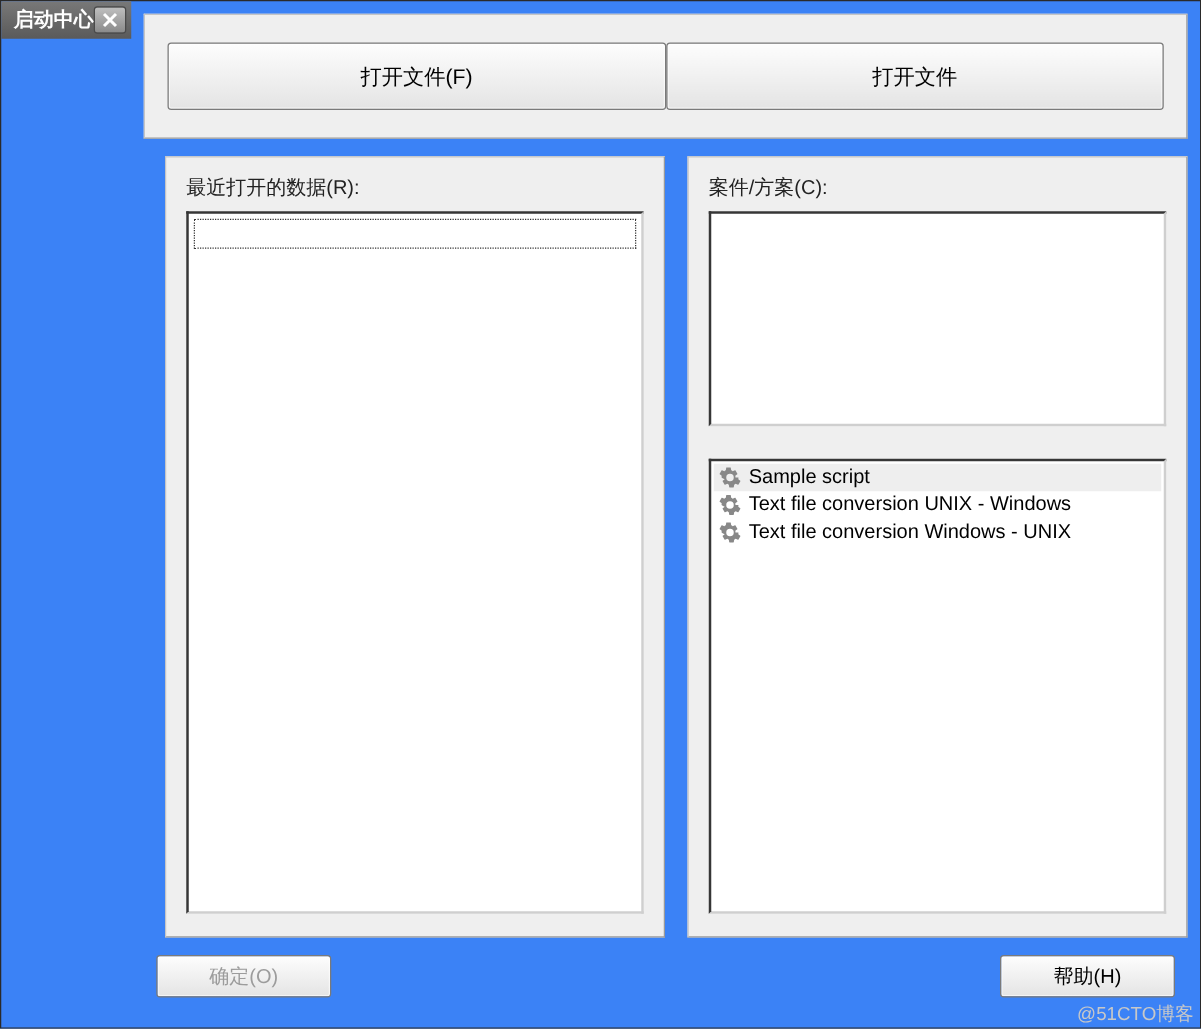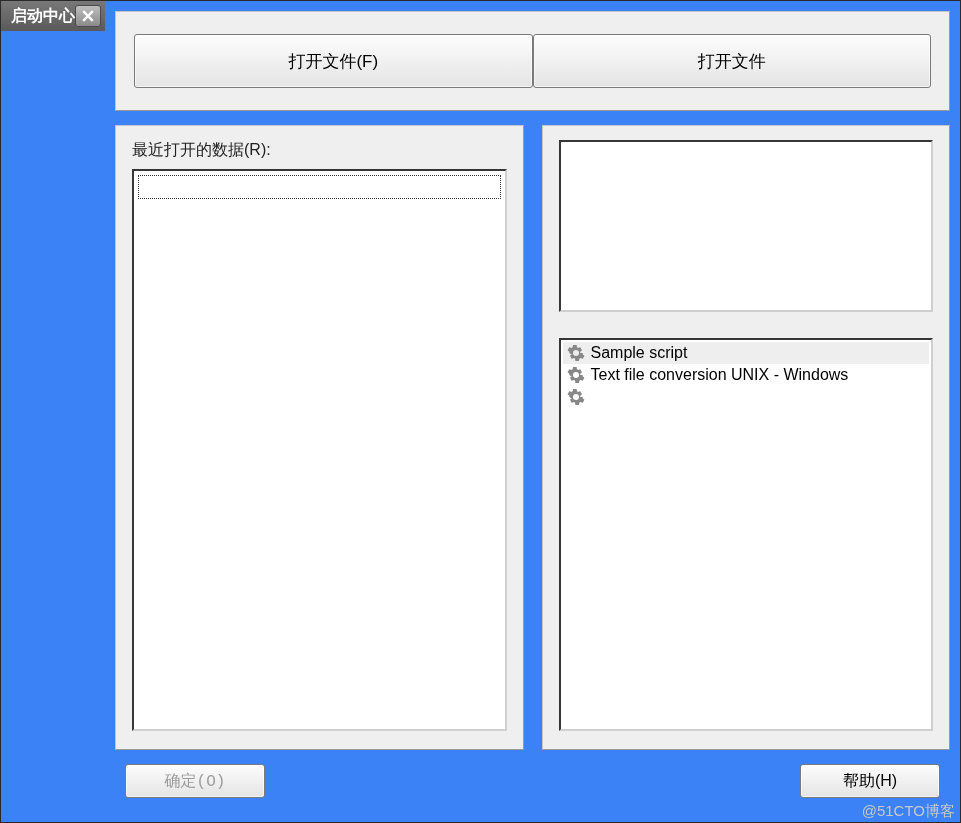--- a/index.html
+++ b/index.html
@@ -77,20 +77,21 @@
     font-size: 17px;
     font-family: inherit;
     cursor: pointer;
     box-shadow: inset 0 0 0 1px rgba(255,255,255,0.6);
   }
   .columns {
     flex: 1;
     display: flex;
     gap: 18px;
     min-height: 0;
+    margin-left: 17px;
   }
   .col {
     flex: 1;
     padding: 14px 16px 18px 16px;
     display: flex;
     flex-direction: column;
     gap: 6px;
     min-height: 0;
   }
   .section-label {
@@ -137,21 +138,20 @@
     width: 18px; height: 18px; flex-shrink: 0;
   }
   .footer {
     display: flex;
     justify-content: space-between;
     padding: 0 10px 14px 10px;
   }
   .footer-left {
     display: flex;
     gap: 26px;
-    font-family: Liberation Mono, monospace;
   }
   .dlg-btn {
     width: 140px;
     height: 34px;
     background: linear-gradient(to bottom, #fdfdfd, #e4e4e4);
     border: 1px solid #7a7a7a;
     border-radius: 3px;
     font-size: 16px;
     font-family: inherit;
     cursor: pointer;
@@ -195,20 +195,21 @@
     <div class="columns">
 
       <div class="panel col">
         <div class="section-label">最近打开的数据(R):</div>
         <div class="listbox recent-box">
           <div class="recent-placeholder"></div>
         </div>
       </div>
 
       <div class="panel col">
+        <div class="section-label">案件/方案(C):</div>
         <div class="listbox cases-box"></div>
 
         <div style="height:14px"></div>
 
         <div class="listbox scripts-box" id="scripts-list">
             <div class="script-item selected">
               <svg class="gear-icon" viewBox="0 0 24 24">
                 <path fill="#888" d="M12 8a4 4 0 100 8 4 4 0 000-8zm9 4c0 .6-.05 1.2-.15 1.77l2.1 1.64c.19.15.24.42.12.64l-2 3.46c-.12.22-.38.3-.6.22l-2.48-1a7.9 7.9 0 01-1.53.89l-.38 2.64c-.04.24-.24.41-.48.41h-4c-.24 0-.44-.17-.48-.41l-.38-2.64a7.9 7.9 0 01-1.53-.89l-2.48 1c-.22.08-.48 0-.6-.22l-2-3.46a.49.49 0 01.12-.64l2.1-1.64A8.3 8.3 0 013 12c0-.6.05-1.2.15-1.77L1.05 8.6a.49.49 0 01-.12-.64l2-3.46c.12-.22.38-.3.6-.22l2.48 1c.47-.36.98-.66 1.53-.89l.38-2.64c.04-.24.24-.41.48-.41h4c.24 0 .44.17.48.41l.38 2.64c.55.23 1.06.53 1.53.89l2.48-1c.22-.08.48 0 .6.22l2 3.46c.12.22.07.49-.12.64l-2.1 1.64c.1.57.15 1.17.15 1.77z"></path>
               </svg>
               <span>Sample script</span>
@@ -216,20 +217,21 @@
             <div class="script-item">
               <svg class="gear-icon" viewBox="0 0 24 24">
                 <path fill="#888" d="M12 8a4 4 0 100 8 4 4 0 000-8zm9 4c0 .6-.05 1.2-.15 1.77l2.1 1.64c.19.15.24.42.12.64l-2 3.46c-.12.22-.38.3-.6.22l-2.48-1a7.9 7.9 0 01-1.53.89l-.38 2.64c-.04.24-.24.41-.48.41h-4c-.24 0-.44-.17-.48-.41l-.38-2.64a7.9 7.9 0 01-1.53-.89l-2.48 1c-.22.08-.48 0-.6-.22l-2-3.46a.49.49 0 01.12-.64l2.1-1.64A8.3 8.3 0 013 12c0-.6.05-1.2.15-1.77L1.05 8.6a.49.49 0 01-.12-.64l2-3.46c.12-.22.38-.3.6-.22l2.48 1c.47-.36.98-.66 1.53-.89l.38-2.64c.04-.24.24-.41.48-.41h4c.24 0 .44.17.48.41l.38 2.64c.55.23 1.06.53 1.53.89l2.48-1c.22-.08.48 0 .6.22l2 3.46c.12.22.07.49-.12.64l-2.1 1.64c.1.57.15 1.17.15 1.77z"></path>
               </svg>
               <span>Text file conversion UNIX - Windows</span>
             </div>
             <div class="script-item">
               <svg class="gear-icon" viewBox="0 0 24 24">
                 <path fill="#888" d="M12 8a4 4 0 100 8 4 4 0 000-8zm9 4c0 .6-.05 1.2-.15 1.77l2.1 1.64c.19.15.24.42.12.64l-2 3.46c-.12.22-.38.3-.6.22l-2.48-1a7.9 7.9 0 01-1.53.89l-.38 2.64c-.04.24-.24.41-.48.41h-4c-.24 0-.44-.17-.48-.41l-.38-2.64a7.9 7.9 0 01-1.53-.89l-2.48 1c-.22.08-.48 0-.6-.22l-2-3.46a.49.49 0 01.12-.64l2.1-1.64A8.3 8.3 0 013 12c0-.6.05-1.2.15-1.77L1.05 8.6a.49.49 0 01-.12-.64l2-3.46c.12-.22.38-.3.6-.22l2.48 1c.47-.36.98-.66 1.53-.89l.38-2.64c.04-.24.24-.41.48-.41h4c.24 0 .44.17.48.41l.38 2.64c.55.23 1.06.53 1.53.89l2.48-1c.22-.08.48 0 .6.22l2 3.46c.12.22.07.49-.12.64l-2.1 1.64c.1.57.15 1.17.15 1.77z"></path>
               </svg>
+              <span>Text file conversion Windows - UNIX</span>
             </div>
           </div>
       </div>
 
     </div>
 
     <div class="footer">
       <div class="footer-left">
         <button class="dlg-btn" disabled="">确定(O)</button>
       </div>

